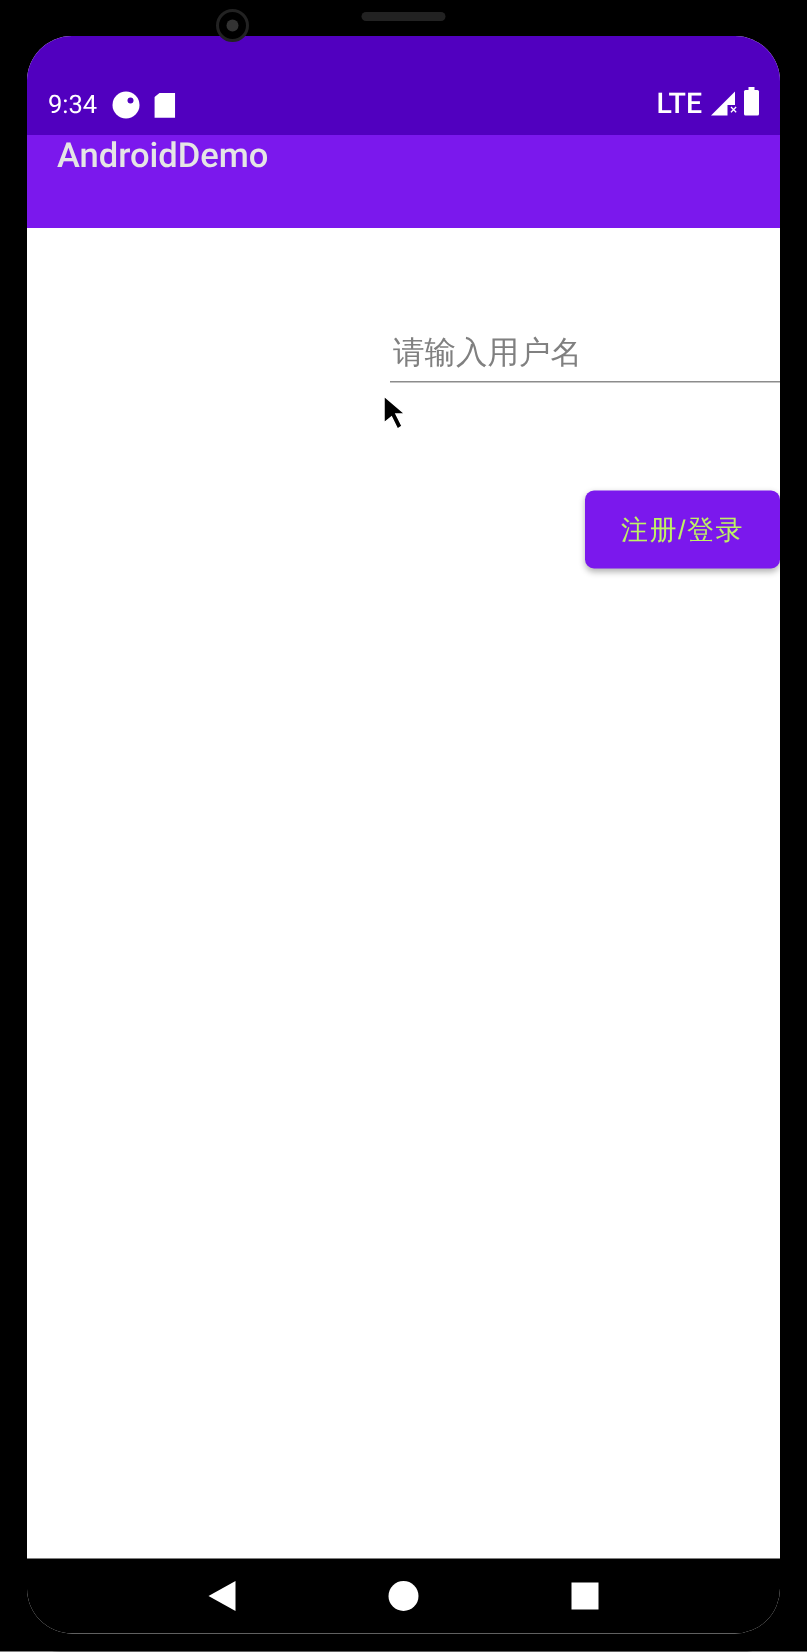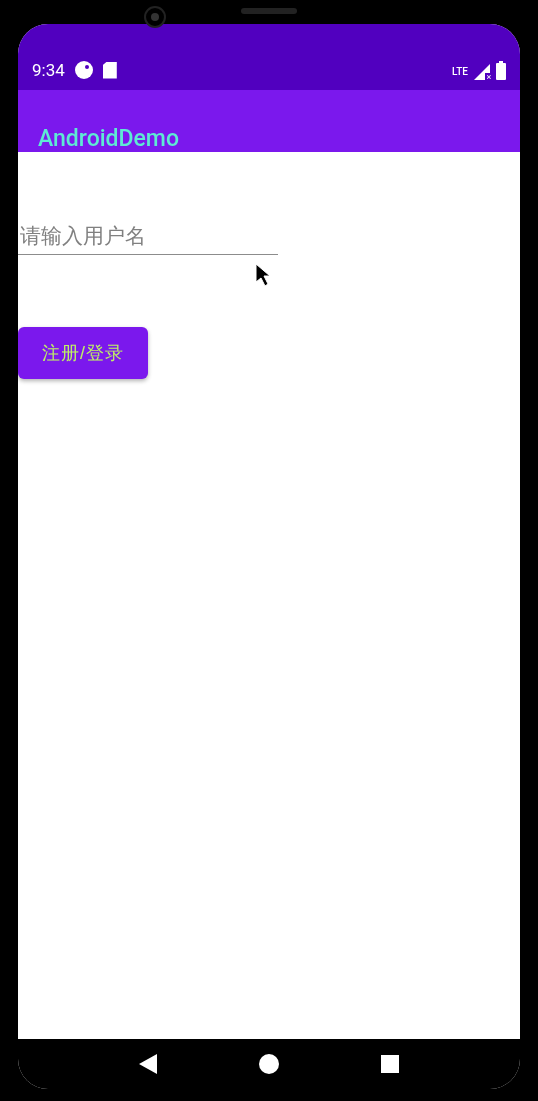--- a/index.html
+++ b/index.html
@@ -110,21 +110,21 @@
       background: #5100bf;
       border-radius: 50%;
     }
     .sd-icon {
       width: 14px;
       height: 17px;
       background: #fff;
       clip-path: polygon(30% 0, 100% 0, 100% 100%, 0 100%, 0 20%);
     }
     .lte-text {
-      font-size: 10px;
+      font-size: 19px;
       font-weight: 500;
     }
     .signal-icon {
       width: 0;
       height: 0;
       border-style: solid;
       border-width: 0 0 16px 16px;
       border-color: transparent transparent #fff transparent;
       position: relative;
     }
@@ -155,33 +155,33 @@
       left: 3px;
       width: 4px;
       height: 2px;
       background: #fff;
     }
     
     .app-bar {
       height: 62px;
       background: #7b18ed;
       display: flex;
-      align-items: flex-end;
+      align-items: flex-start;
       padding: 0 20px;
-      color: #5eead4;
+      color: #e5e5e5;
       font-size: 23px;
       font-weight: 500;
     }
     
     .content {
       flex: 1;
       background: #fff;
       display: flex;
       flex-direction: column;
-      align-items: flex-start;
+      align-items: flex-end;
       padding-top: 66px;
     }
     .input-field {
       width: 260px;
       border: none;
       border-bottom: 1px solid #8c8c8c;
       font-size: 21px;
       padding: 6px 2px;
       outline: none;
       background: transparent;

